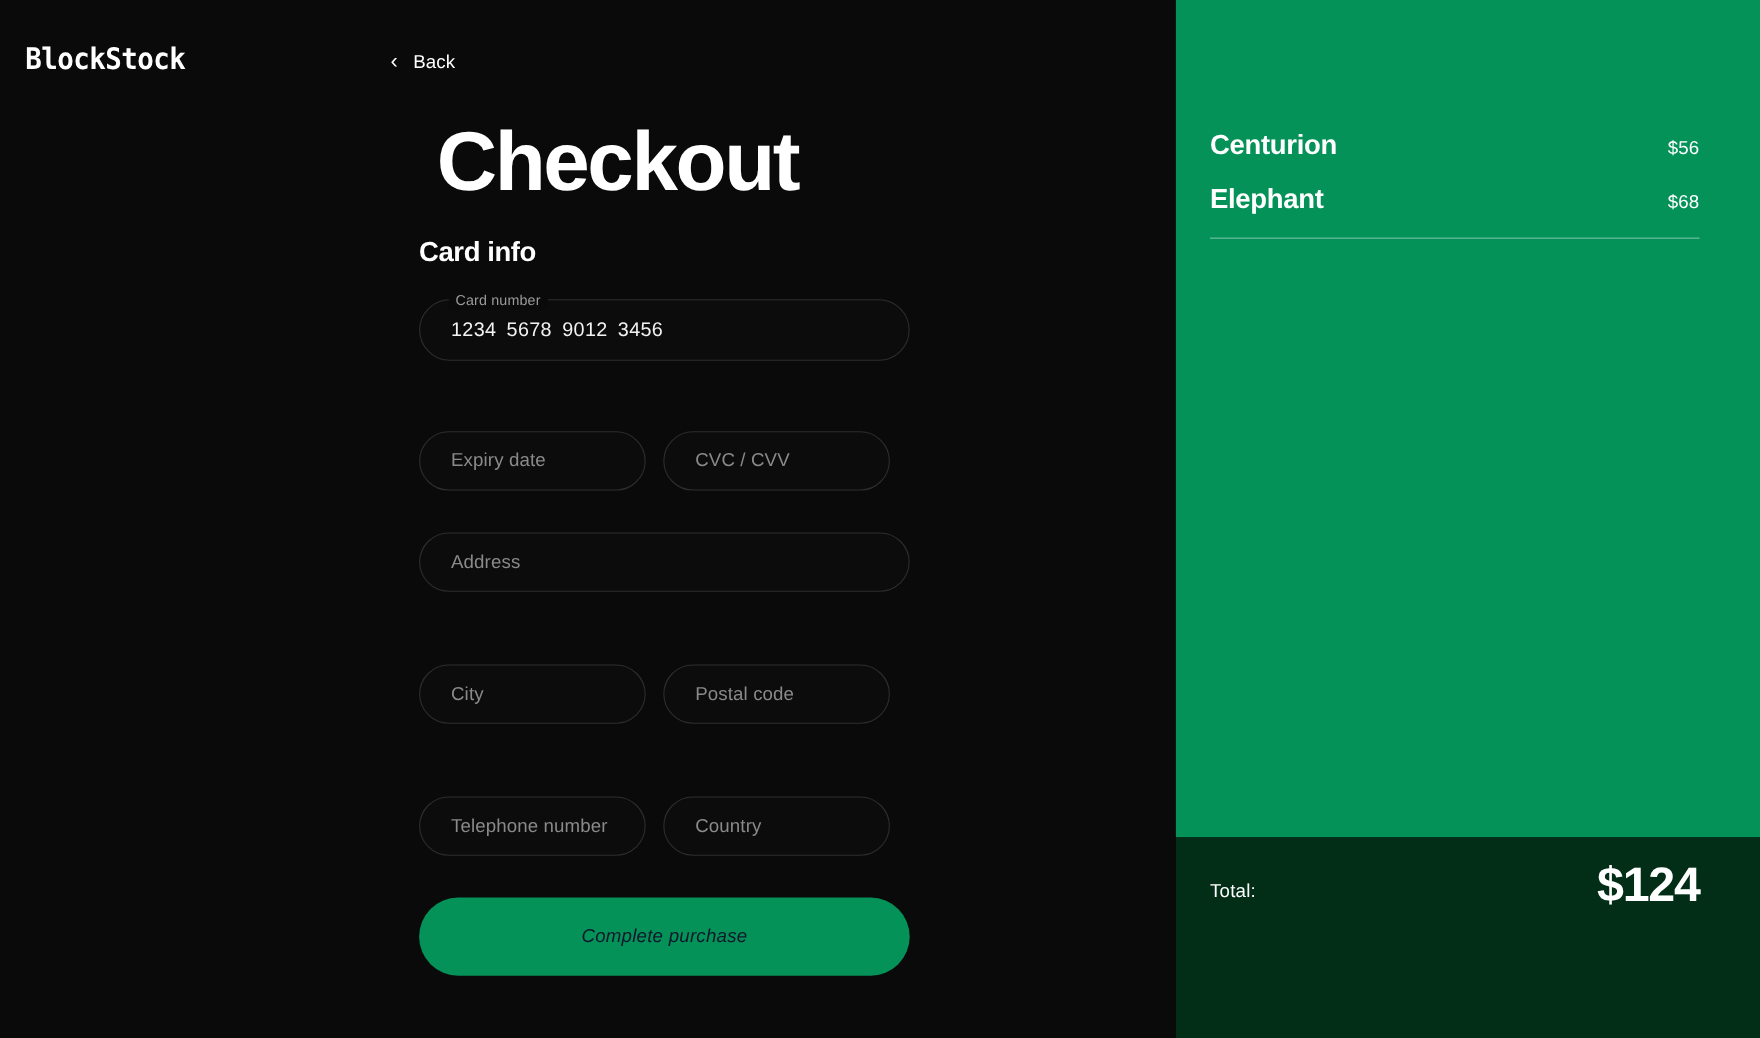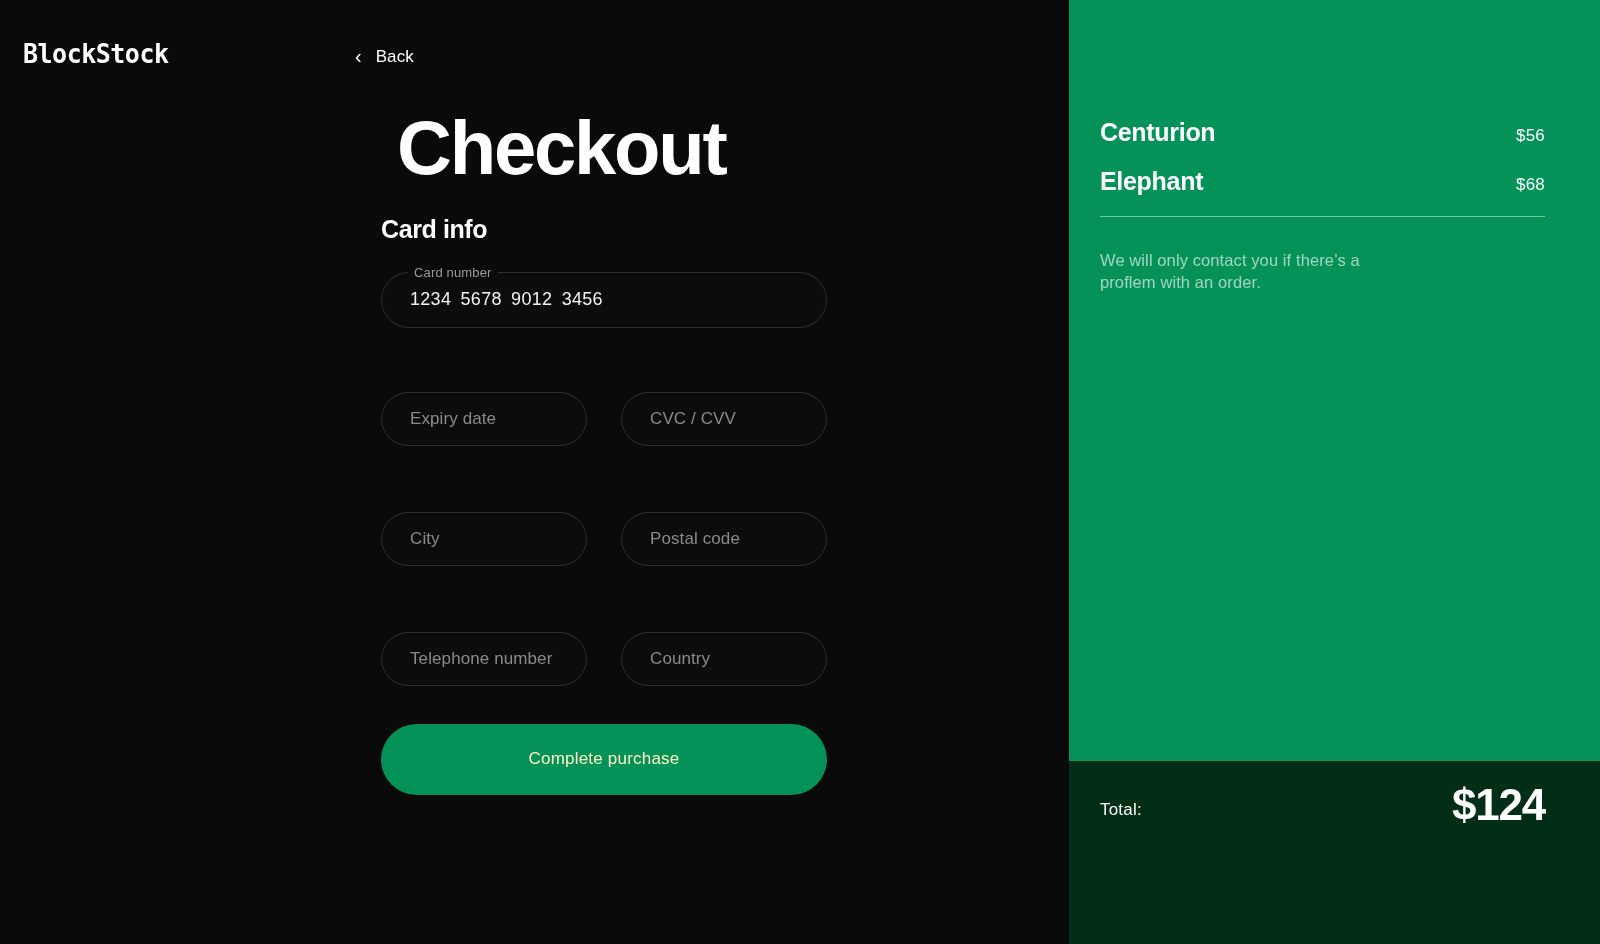--- a/index.html
+++ b/index.html
@@ -146,42 +146,43 @@
     line-height: 16px;
   }
   .field-notched .val {
     font-size: 18px;
     letter-spacing: 0.3px;
     word-spacing: 4px;
   }
 
   .row2 {
     display: flex;
-    gap: 34px;
+    gap: 16px;
     margin-bottom: 38px;
   }
   .row2 .field { flex: 0 0 206px; width: 206px; }
 
   .field-wide { margin-bottom: 38px; }
 
   .complete-btn {
     margin-top: 15px;
     width: 446px;
     height: 71px;
     border: none;
     border-radius: 36px;
     background: #059259;
-    color: #fef9c3;
+    color: #0f172a;
     font-family: inherit;
     font-size: 17px;
     letter-spacing: 0.2px;
     cursor: pointer;
     display: flex;
     align-items: center;
     justify-content: center;
+    font-style: italic;
   }
 
   
   .right-pane {
     position: relative;
     width: 531px;
     flex: 0 0 531px;
     height: 944px;
     display: flex;
     flex-direction: column;
@@ -279,20 +280,23 @@
       <div class="row2">
         <div class="field">
           <span class="ph">Expiry date</span>
         </div>
         <div class="field">
           <span class="ph">CVC / CVV</span>
         </div>
       </div>
 
 
+      <div class="field field-wide">
+        <span class="ph">Address</span>
+      </div>
 
       <div class="row2">
         <div class="field">
           <span class="ph">City</span>
         </div>
         <div class="field">
           <span class="ph">Postal code</span>
         </div>
       </div>
 
@@ -319,21 +323,20 @@
         <span class="item-price">$56</span>
       </div>
 
       <div class="item-row">
         <span class="item-name">Elephant</span>
         <span class="item-price">$68</span>
       </div>
 
       <div class="divider"></div>
 
-      <p class="note">We will only contact you if there’s a proflem with an order.</p>
     </div>
 
     <div class="total-bar">
       <span class="total-label">Total:</span>
       <span class="total-value">$124</span>
     </div>
 
   </div>
 
 </div>

